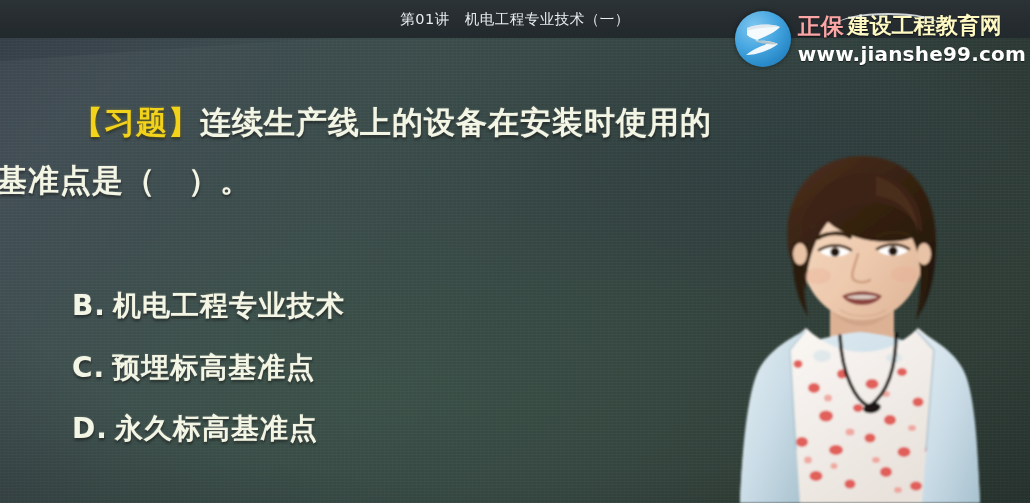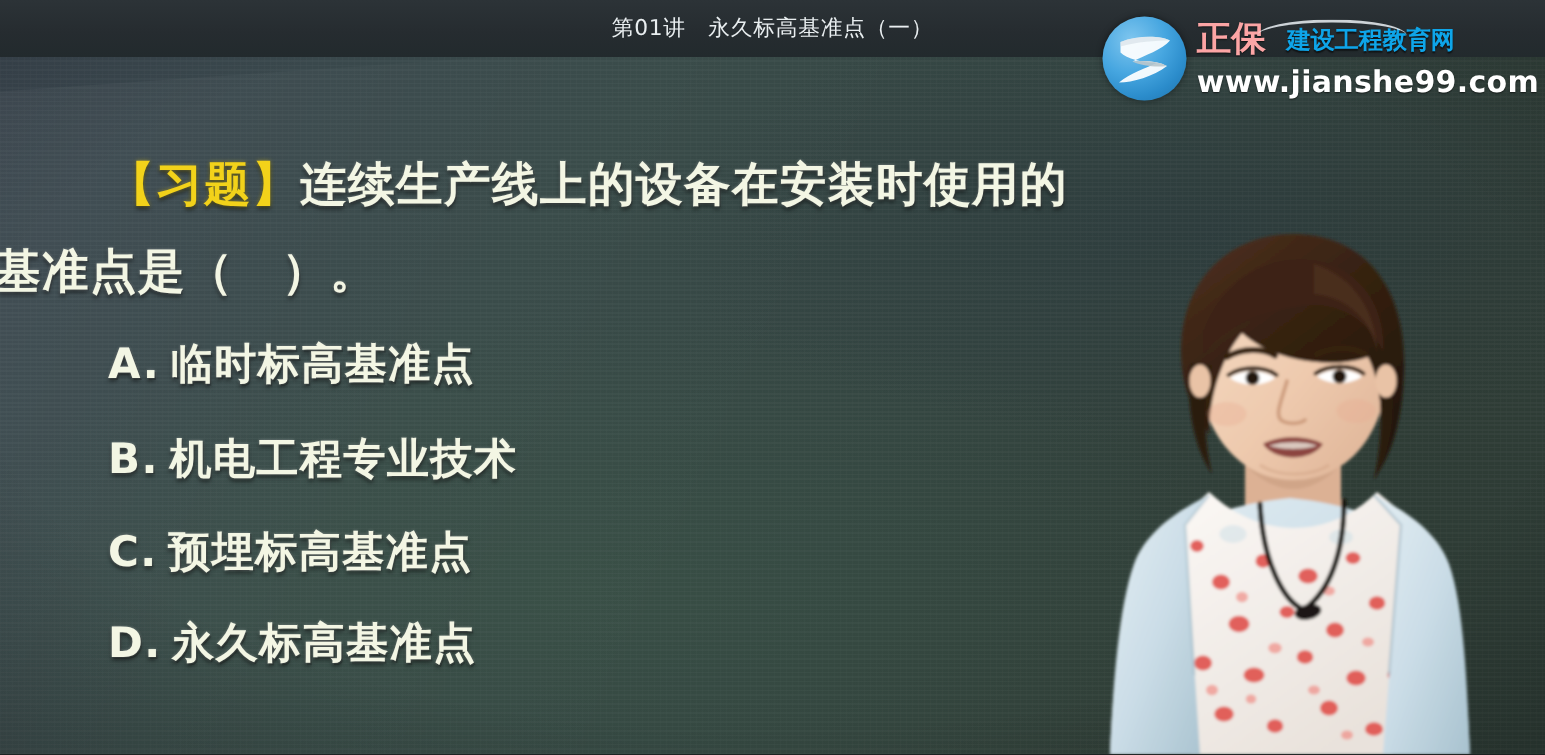--- a/index.html
+++ b/index.html
@@ -109,25 +109,25 @@
     height: 26px;
   }
   .logo-zb {
     font-size: 23px;
     font-weight: bold;
     color: #fca5a5;
     letter-spacing: 0px;
     text-shadow: 0 1px 1px rgba(0,0,0,0.6);
   }
   .logo-rest {
-    font-size: 16px;
+    font-size: 22px;
     font-weight: bold;
-    color: #0ea5e9;
+    color: #fef9c3;
     letter-spacing: 0px;
-    margin-left: 14px;
+    margin-left: 4px;
     position: relative;
     top: -1px;
     text-shadow: 0 1px 1px rgba(0,0,0,0.6);
   }
   .logo-arc {
     position: absolute;
     left: 40px;
     top: -2px;
     width: 100px;
     height: 15px;
@@ -327,32 +327,31 @@
 
         <path d="M150 160 C 162 168, 184 168, 196 160" stroke="#d0a184" stroke-width="2" fill="none" opacity="0.5"></path>
       </g>
     </svg>
   </div>
 
   <div class="chalk q-line1"><span class="q-tag">【习题】</span><span>连续生产线上的设备在安装时使用的</span></div>
 
   <div class="chalk q-line2">基准点是（　）。</div>
 
-  <div class="chalk opt opt-a"><span class="opt-letter">A.</span><span>临时标高基准点</span></div>
 
   <div class="chalk opt opt-b"><span class="opt-letter">B.</span><span>机电工程专业技术</span></div>
 
   <div class="chalk opt opt-d"><span class="opt-letter">D.</span><span>永久标高基准点</span></div>
 
   <div class="chalk opt opt-c"><span class="opt-letter">C.</span><span>预埋标高基准点</span></div>
 
   <div class="board-vignette"></div>
 
   <div class="titlebar">
-    <div class="titlebar-text">第01讲　永久标高基准点（一）</div>
+    <div class="titlebar-text">第01讲　机电工程专业技术（一）</div>
   </div>
 
   <div class="logo-wrap">
     <div class="logo-mark">
       <svg viewBox="0 0 56 56" xmlns="http://www.w3.org/2000/svg">
         <path d="M12 17 C 24 12, 40 13, 45 16 C 40 22, 28 26, 20 30 C 28 29, 38 30, 43 33 C 34 40, 20 44, 11 44 C 18 38, 30 34, 36 31 C 27 31, 16 28, 12 24 Z" fill="#ffffff" opacity="0.93"></path>
         <path d="M20 30 C 28 29, 38 30, 43 33 C 36 34, 26 33, 20 30 Z" fill="#b9c6cc" opacity="0.9"></path>
         <path d="M12 17 C 24 12, 40 13, 45 16 C 36 16, 22 17, 12 20 Z" fill="#cfdbe2" opacity="0.55"></path>
       </svg>
     </div>

